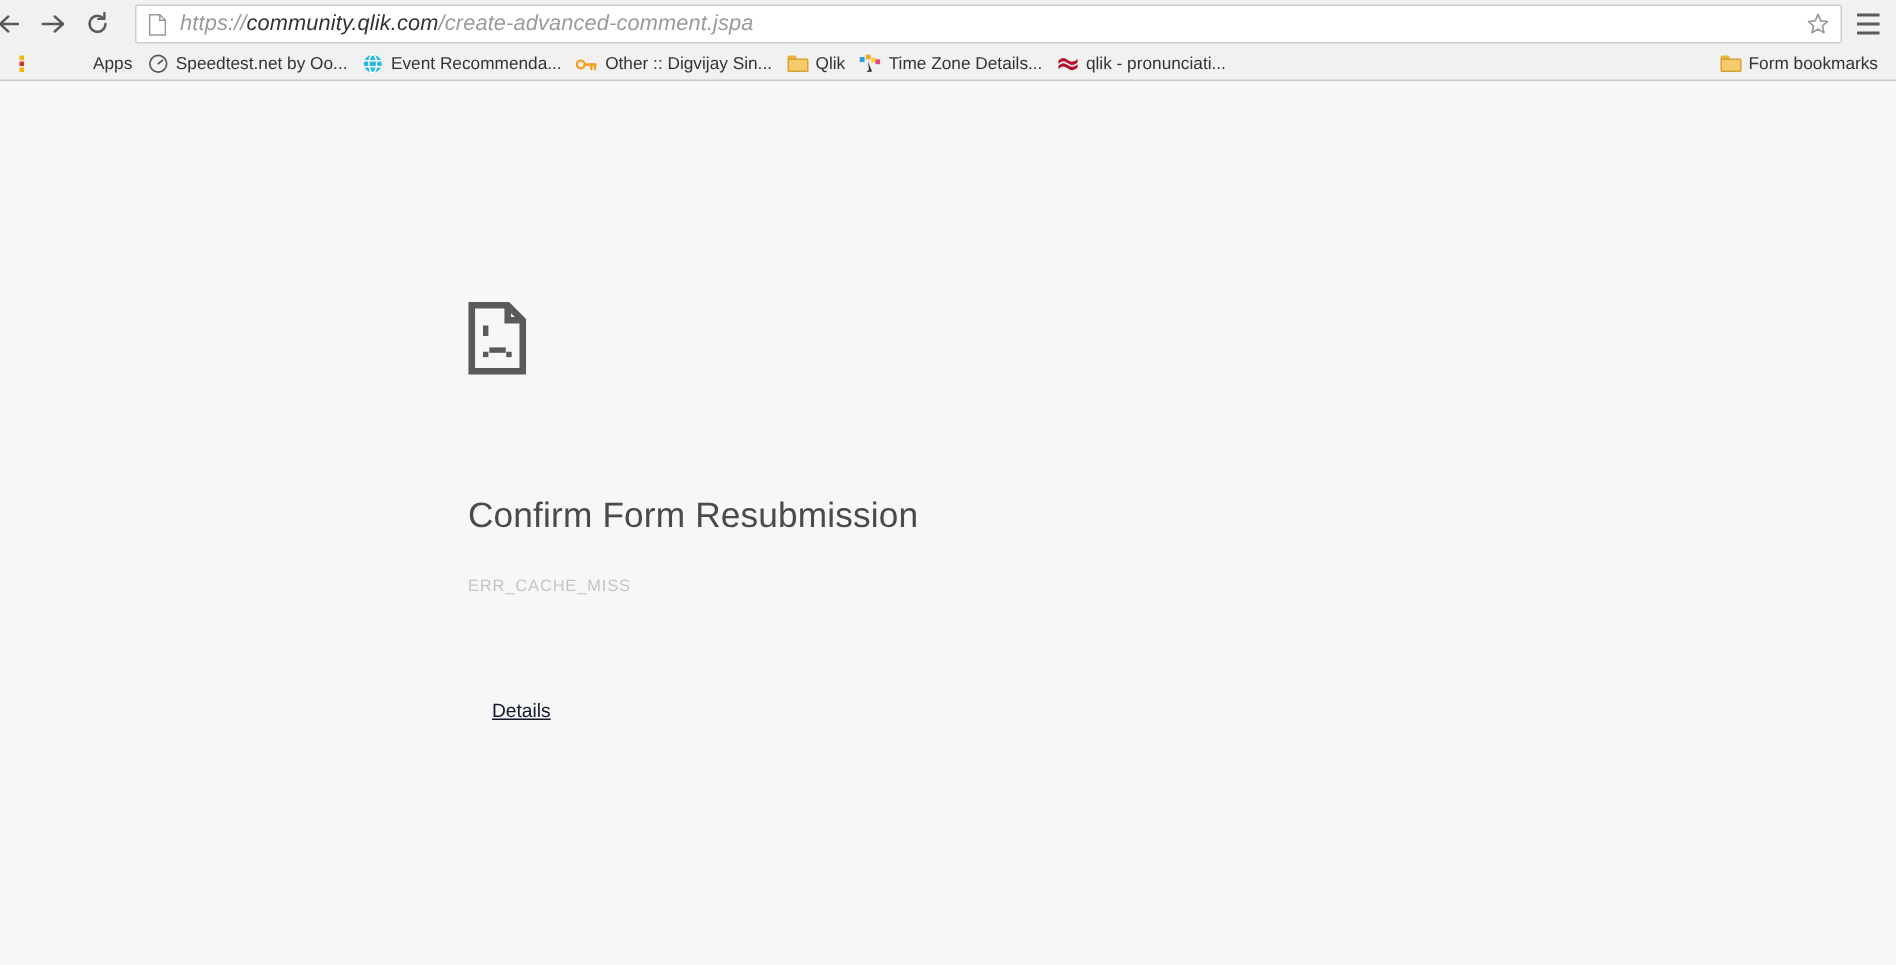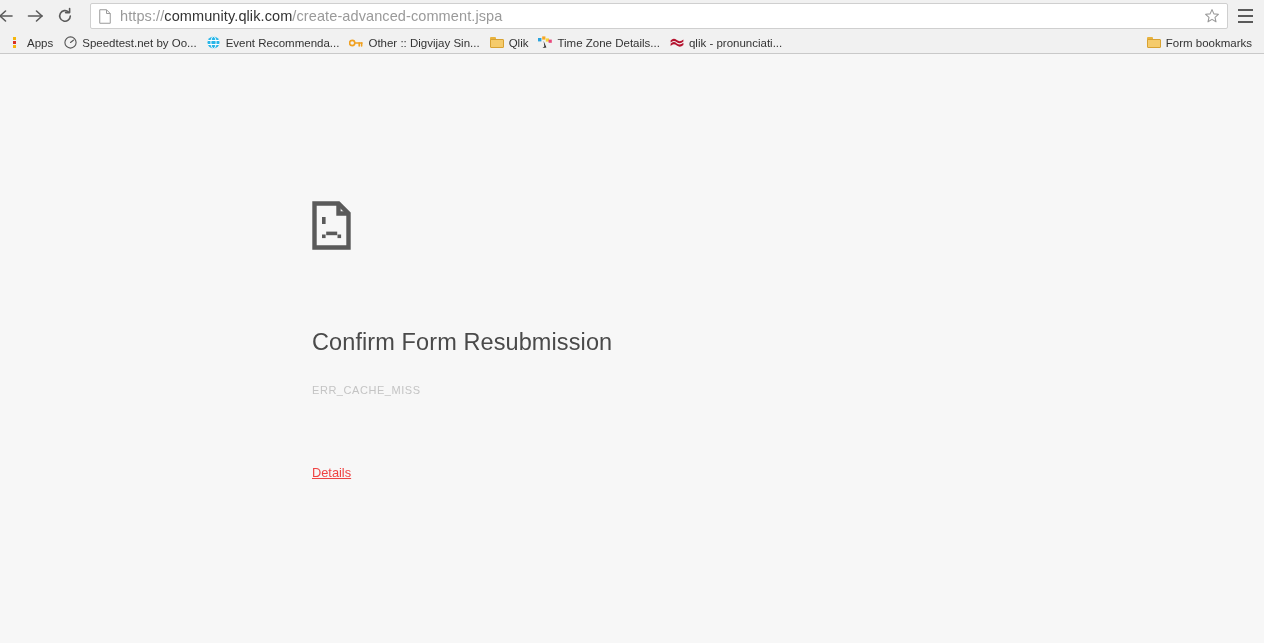--- a/index.html
+++ b/index.html
@@ -25,20 +25,21 @@
   }
 
   .toolbar {
     height: 32px;
     background: #f1f1f1;
     display: flex;
     align-items: center;
     flex: 0 0 32px;
     box-sizing: border-box;
     padding: 0 6px 0 0;
+    font-style: italic;
   }
 
   .nav-btn {
     width: 26px;
     height: 28px;
     display: flex;
     align-items: center;
     justify-content: center;
     flex: 0 0 auto;
     cursor: default;
@@ -138,21 +139,21 @@
   .bm-label { margin-left: 5px; line-height: 20px; }
   .bm-ico {
     width: 14px;
     height: 14px;
     flex: 0 0 14px;
     display: flex;
     align-items: center;
     justify-content: center;
   }
 
-  .bm-apps { padding-left: 6px; }
+  .bm-apps { padding-left: 6px; gap: 35px; }
   .apps-dots {
     width: 4px;
     display: flex;
     flex-direction: column;
     justify-content: center;
     height: 12px;
   }
   .apps-dots i {
     width: 3px; height: 3px; display: block; margin: 0.5px 0;
   }
@@ -205,26 +206,26 @@
     font-size: 11px;
     color: #c4c4c4;
     letter-spacing: 0.55px;
     margin: 0;
     padding: 0;
     line-height: 1;
   }
 
   .details-btn {
     font-size: 12.8px;
-    color: #ef4444;
+    color: #0f172a;
     text-decoration: underline;
     background: none;
     border: 0;
     padding: 0;
-    margin: 0;
+    margin: 16px;
     font-family: "Liberation Sans", sans-serif;
     cursor: pointer;
     display: inline-block;
     line-height: 1;
   }
 </style>
 </head>
 <body>
 
 <div class="browser">

